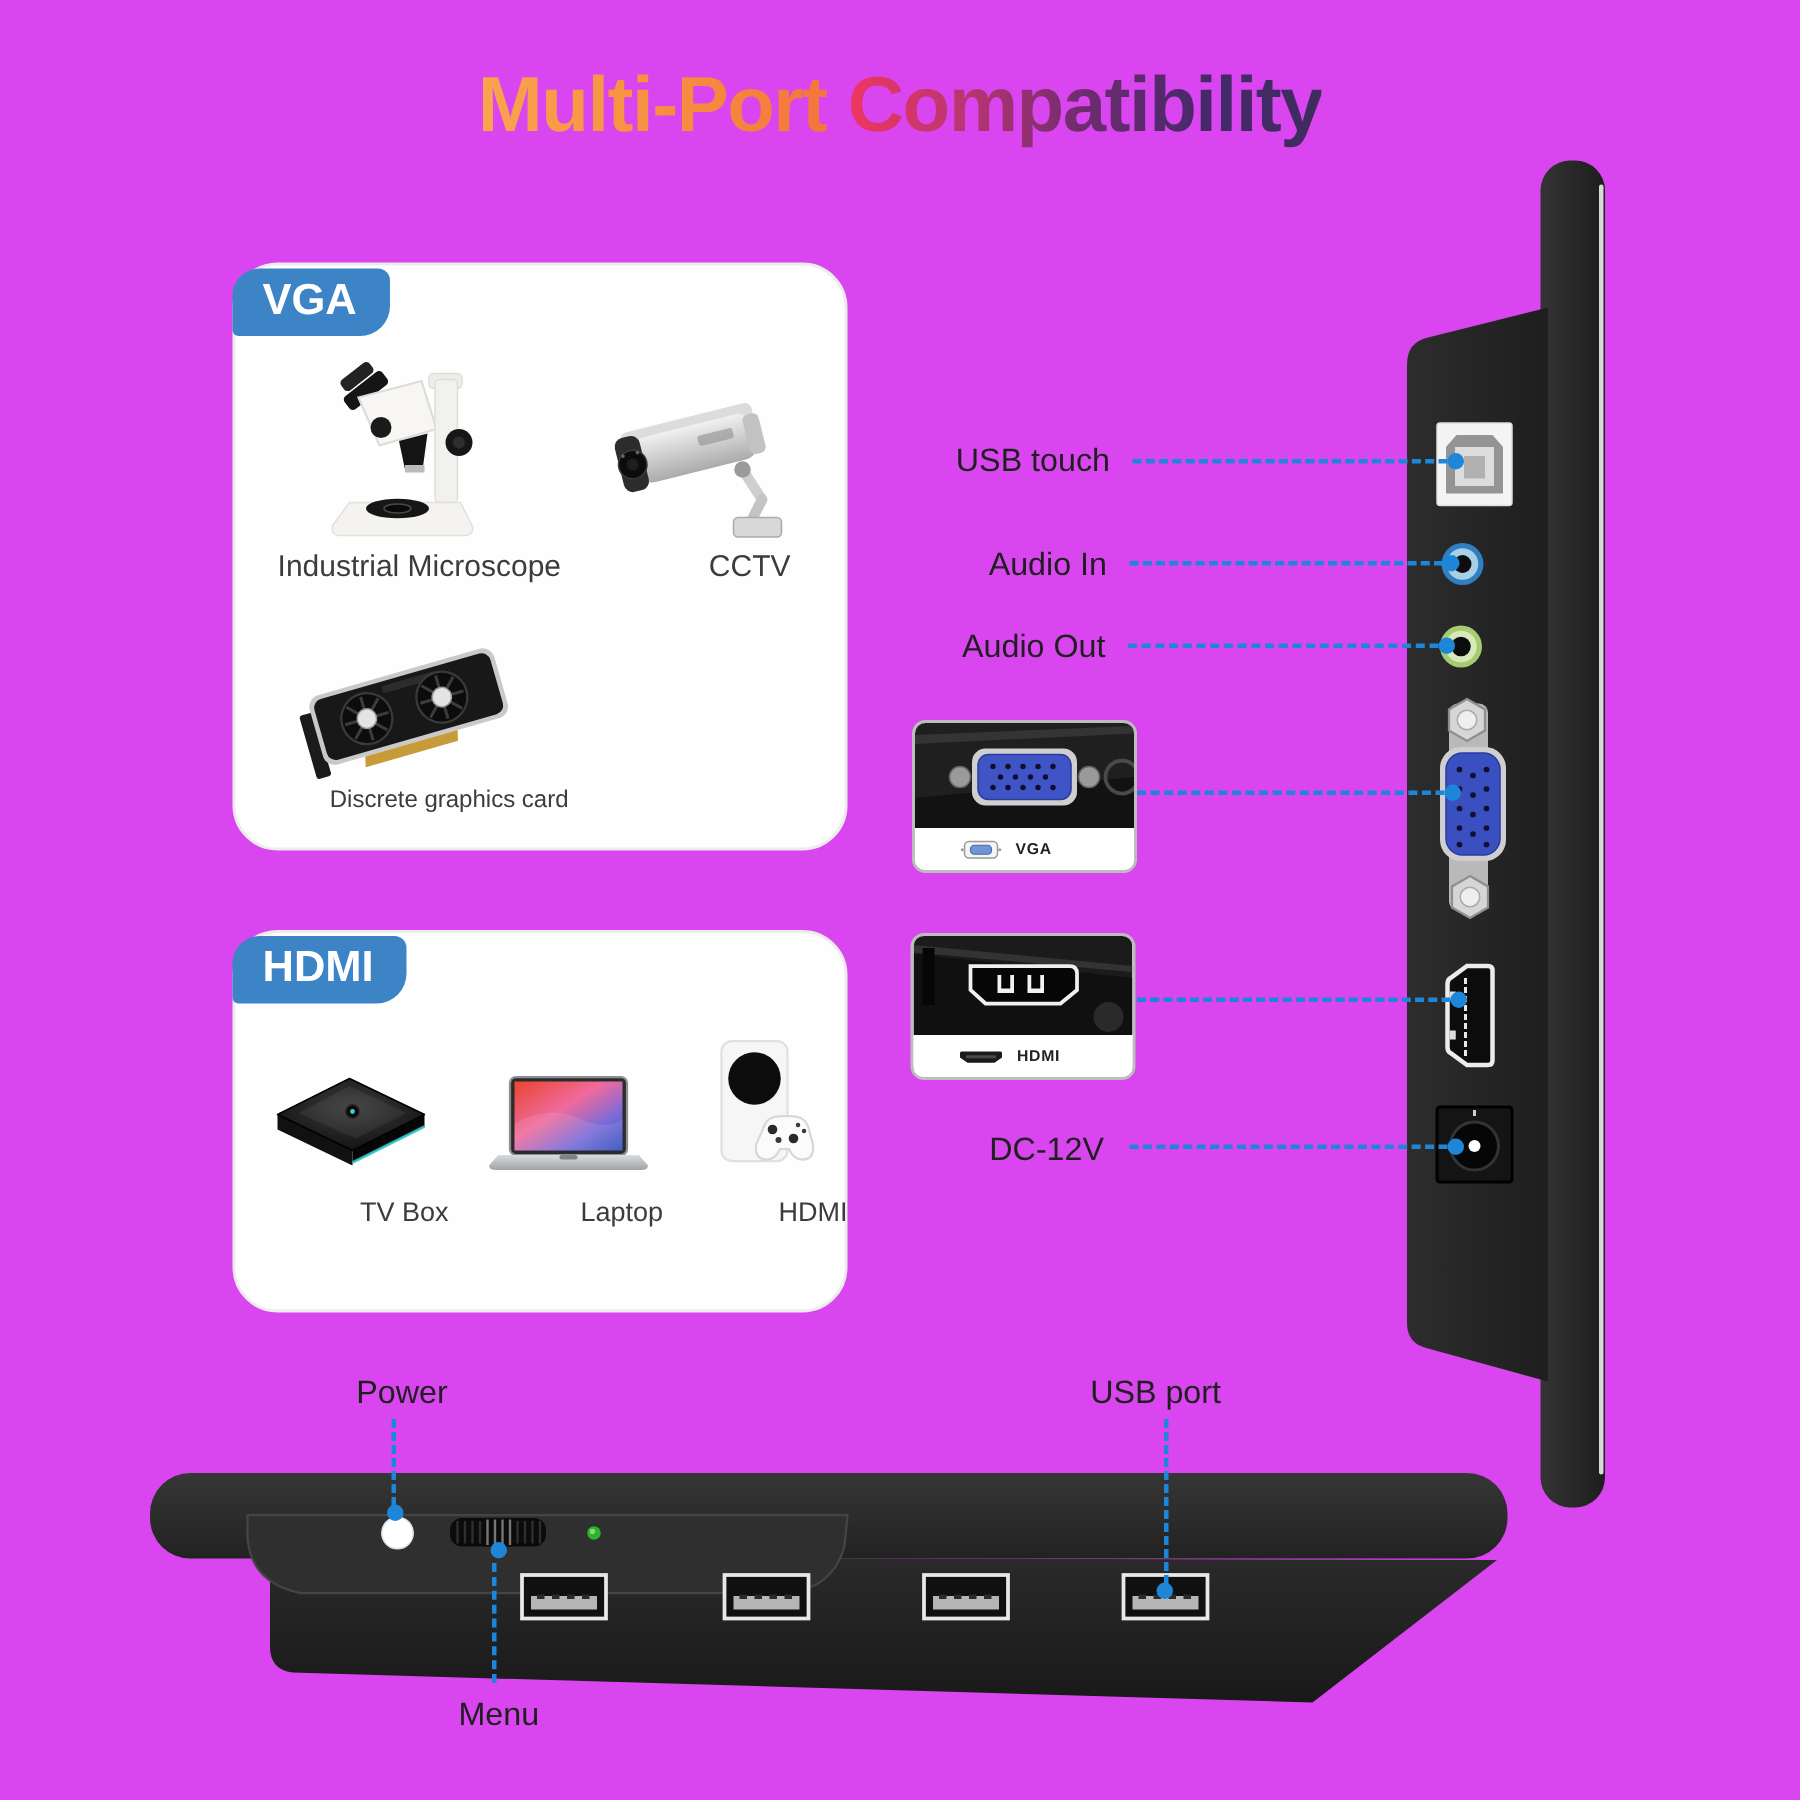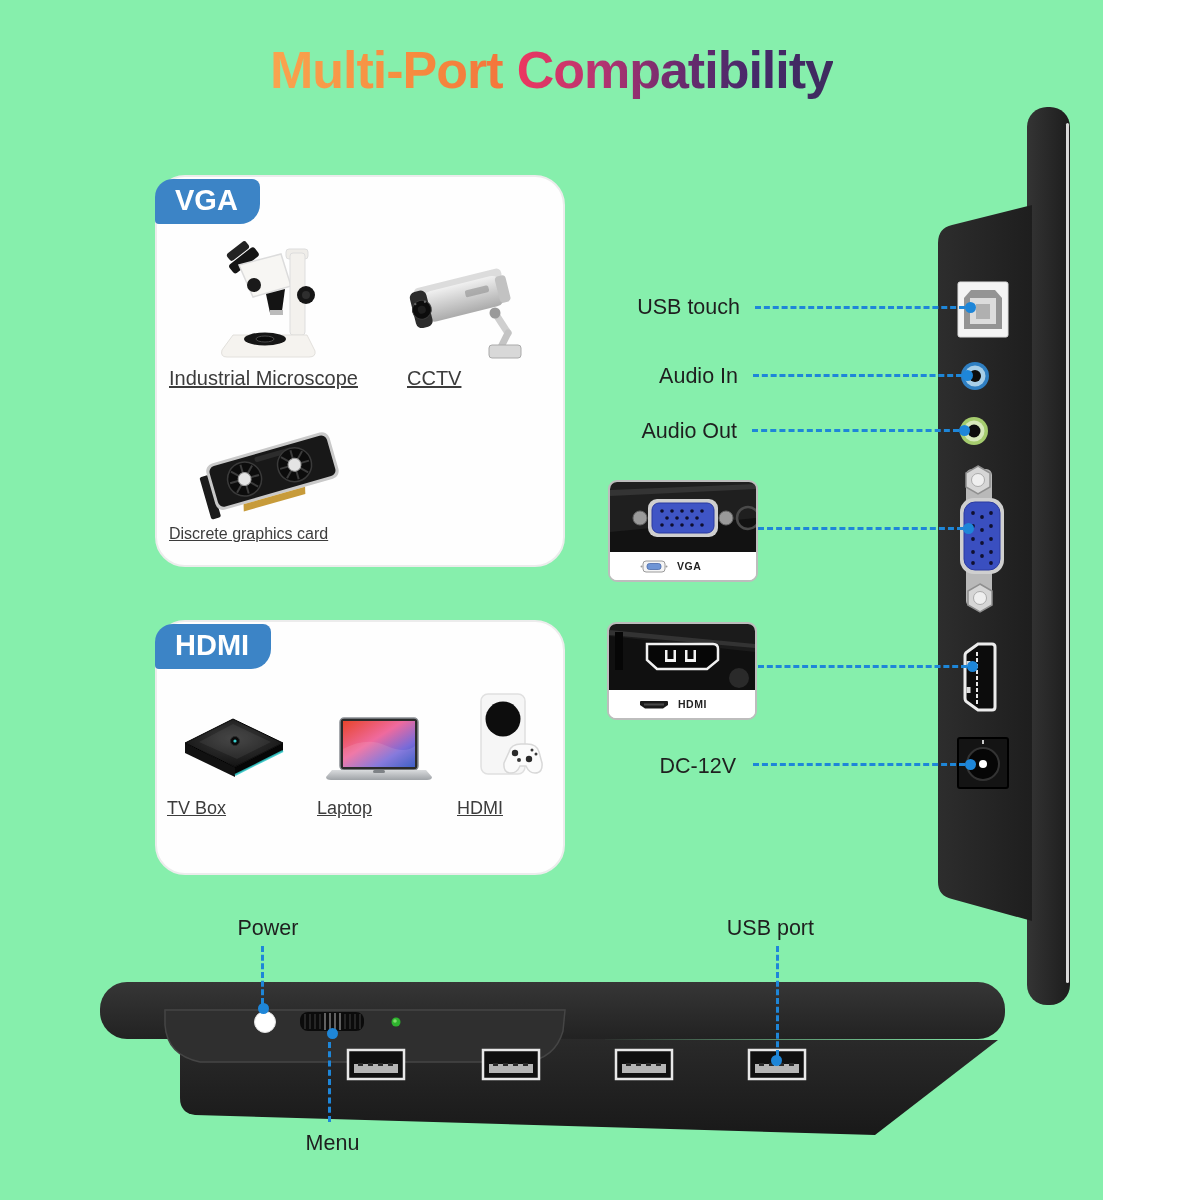--- a/index.html
+++ b/index.html
@@ -1,36 +1,36 @@
 <!DOCTYPE html>
 <html><head>
 <meta charset="utf-8">
 <style>
   html,body{margin:0;padding:0;background:#ffffff;}
-  .page{position:relative;width:1103px;height:1200px;background:#86efac;overflow:hidden;
+  .page{position:relative;width:1200px;height:1200px;background:#d946ef;overflow:hidden;
         font-family:"Liberation Sans", sans-serif;}
 
   
   .title{position:absolute;left:0;right:0;top:40px;margin:0;text-align:center;
          font-size:52px;font-weight:bold;letter-spacing:-1px;}
   .title .t1{background:linear-gradient(90deg,#f9a44f 0%,#f68c3f 60%,#f4753c 100%);
              -webkit-background-clip:text;background-clip:text;color:transparent;}
   .title .t2{margin-left:14px;
              background:linear-gradient(90deg,#ee3760 0%,#b93571 25%,#6d2c6e 50%,#46296a 75%,#3e2c5e 100%);
              -webkit-background-clip:text;background-clip:text;color:transparent;}
 
   
   .card{position:absolute;left:155px;width:410px;background:#fefefe;
         border:2px solid #ececec;border-radius:30px;box-sizing:border-box;}
   .card-vga{top:175px;height:392px;}
   .card-hdmi{top:620px;height:255px;}
   .badge{position:absolute;left:-2px;top:2px;background:#3c84c6;color:#fff;font-weight:bold;
          font-size:29px;padding:5px 22px 7px 20px;border-radius:18px 8px 20px 4px;}
   .dev{position:absolute;margin:0;padding:0;}
-  .devlabel{position:absolute;text-align:left;font-size:20px;color:#3c3c3c;text-decoration:underline;}
+  .devlabel{position:absolute;text-align:right;font-size:20px;color:#3c3c3c;}
   .card-hdmi .devlabel{font-size:18px;}
 
   
   .dash-h{position:absolute;height:0;border-top:3px dashed #1e86d8;}
   .dash-v{position:absolute;width:0;border-left:3px dashed #1e86d8;}
   .dot{position:absolute;width:11px;height:11px;border-radius:50%;background:#1e86d8;}
   .plabel{position:absolute;font-size:21.5px;color:#1f1f1f;text-align:right;}
   .blabel{position:absolute;font-size:21.5px;color:#1f1f1f;text-align:center;}
 
   

